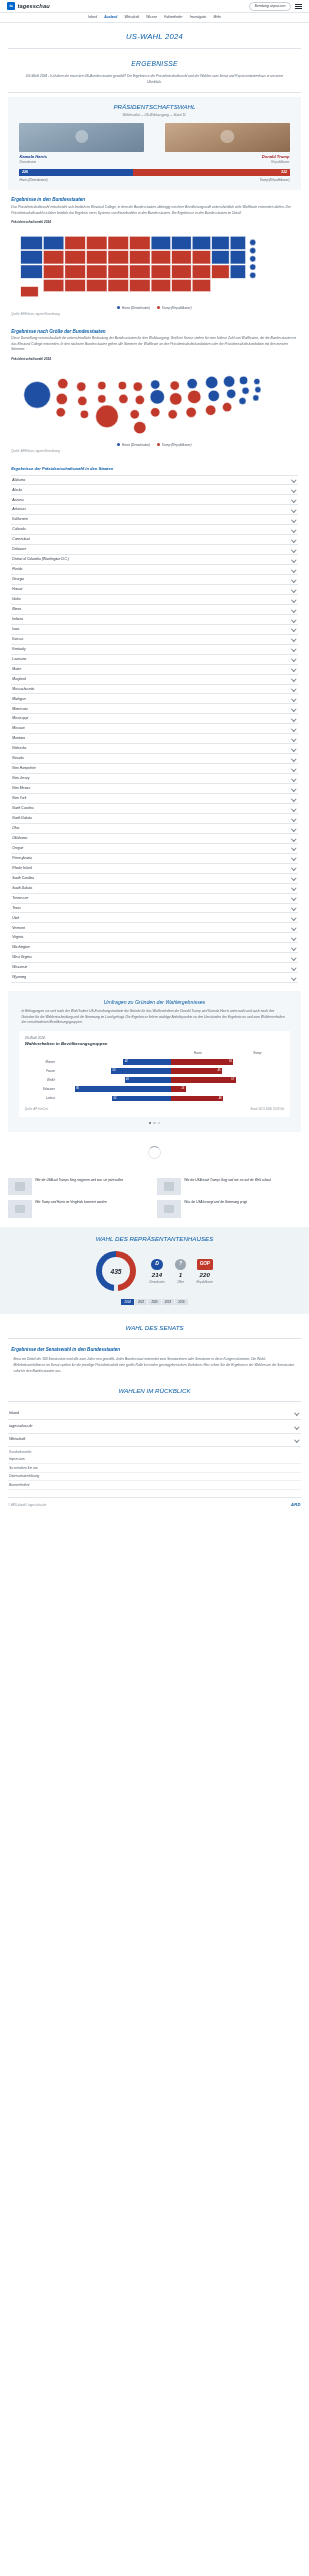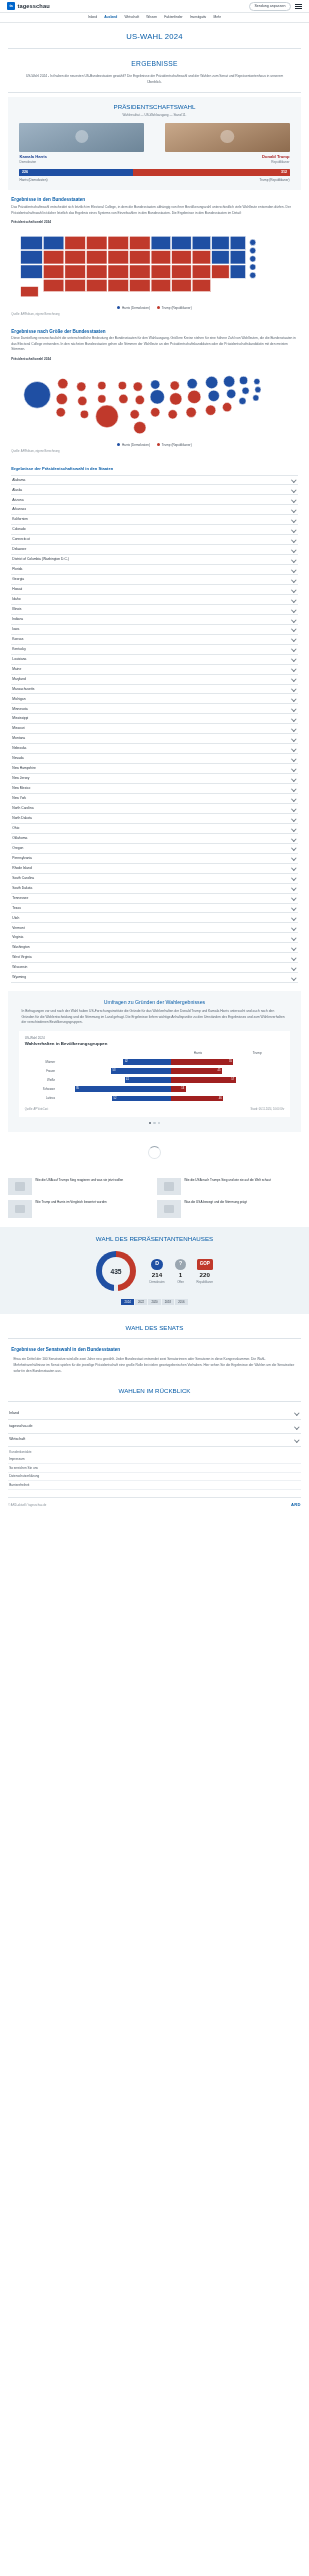--- a/index.html
+++ b/index.html
@@ -6,21 +6,21 @@
   * { box-sizing: border-box; }
   html, body { margin:0; padding:0; }
   body {
     width:309px;
     font-family:"Liberation Sans", sans-serif;
     background:#ffffff;
     color:#1a1a1a;
     font-size:4.6px;
     line-height:1.45;
   }
-  .page { width:309px; margin:0 auto; position:relative; }
+  .page { width:309px; margin:0 auto; position:relative;font-style:italic; }
 
   
   .topbar {
     height:13.4px; background:#ffffff; border-bottom:0.5px solid #e3e7ea;
     display:flex; align-items:center; padding:0 7.2px; gap:4.1px;
   }
   .logo { display:flex; align-items:center; gap:2.1px; }
   .logo-mark {
     width:8.2px; height:8.2px; background:#06c; border-radius:1px;
     display:flex; align-items:center; justify-content:center;

